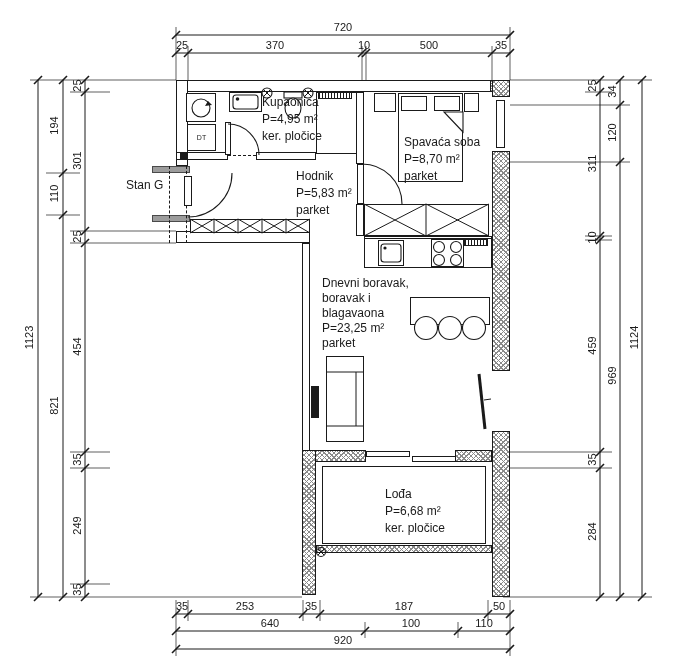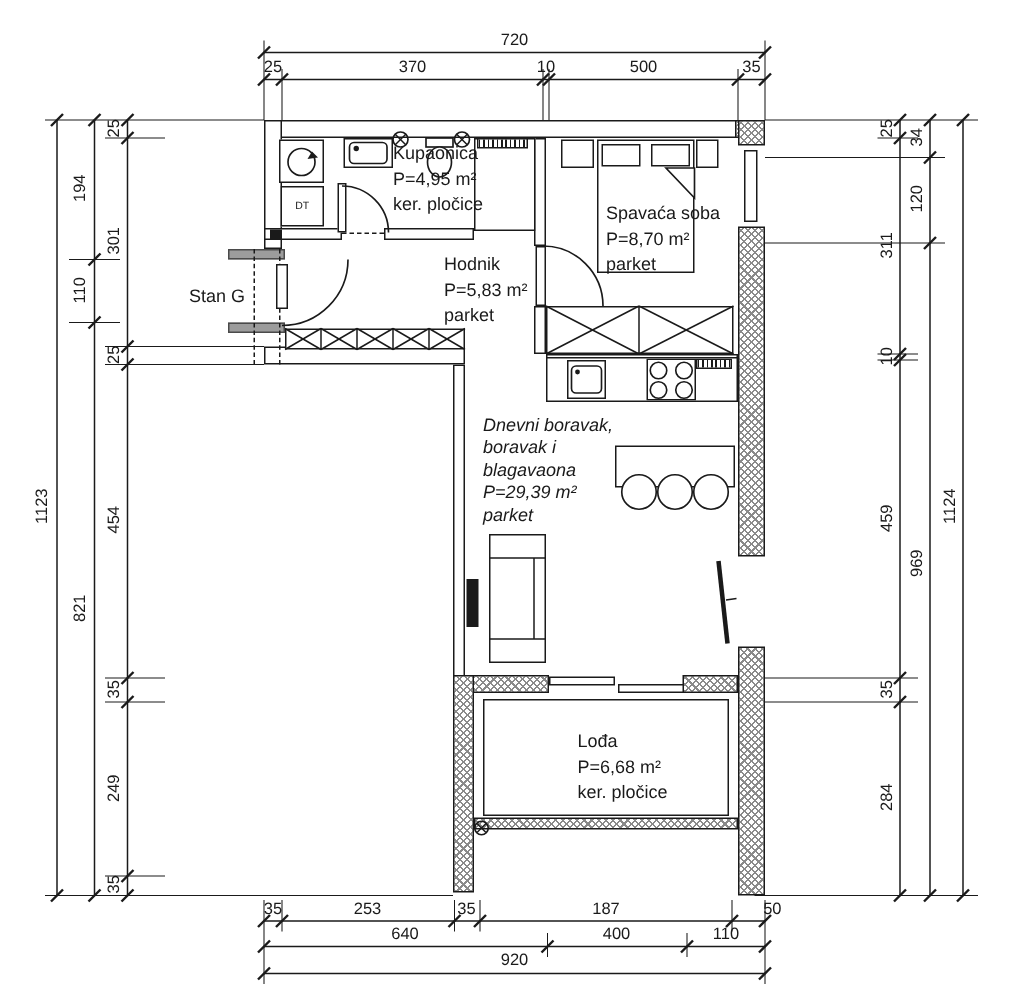--- a/index.html
+++ b/index.html
@@ -16,21 +16,21 @@
   .gray{position:absolute;box-sizing:border-box;background:#9c9c9c;border:1px solid #4a4a4a;}
   .furn{position:absolute;box-sizing:border-box;background:#fff;border:1px solid #1a1a1a;}
   .blackbox{position:absolute;box-sizing:border-box;background:#1a1a1a;}
   .dashv{position:absolute;box-sizing:border-box;border-left:1px dashed #1a1a1a;width:0;}
   .dashh{position:absolute;box-sizing:border-box;border-top:1px dashed #1a1a1a;height:0;}
   .dim{position:absolute;width:44px;height:13px;margin-left:-22px;margin-top:-7px;
        font-size:11px;line-height:13px;text-align:center;white-space:nowrap;}
   .vdim{transform:rotate(-90deg);}
   .room{position:absolute;font-size:12px;line-height:17px;white-space:nowrap;}
   .room span{display:block;}
-  .room-sm span{line-height:15px;font-style:italic;}
+  .room-sm span{line-height:15px;}
   .tinylbl{position:absolute;font-size:7px;line-height:10px;text-align:center;}
   svg.overlay{position:absolute;left:0;top:0;pointer-events:none;}
   svg .tk{stroke:#1a1a1a;stroke-width:1.6;}
   svg .dl{stroke:#1a1a1a;stroke-width:1;}
   svg .ext{stroke:#1a1a1a;stroke-width:0.7;}
   svg .med{stroke:#1a1a1a;stroke-width:1.1;fill:none;}
   svg .fw{fill:#ffffff;stroke:#1a1a1a;stroke-width:1.1;}
 </style>
 </head>
 <body>
@@ -313,46 +313,46 @@
   </div>
   <div class="room" style="left:404px;top:134px;">
     <span>Spavaća soba</span>
     <span>P=8,70 m²</span>
     <span>parket</span>
   </div>
   <div class="room room-sm" style="left:322px;top:276px;">
     <span>Dnevni boravak,</span>
     <span>boravak i</span>
     <span>blagavaona</span>
-    <span>P=29,39 m²</span>
+    <span>P=23,25 m²</span>
     <span>parket</span>
   </div>
   <div class="room" style="left:385px;top:486px;">
     <span>Lođa</span>
     <span>P=6,68 m²</span>
     <span>ker. pločice</span>
   </div>
-  <div class="room" style="left:126px;top:189px;">
+  <div class="room" style="left:126px;top:177px;">
     <span>Stan G</span>
   </div>
 
   <span class="dim" style="left:343px;top:28px;">720</span>
   <span class="dim" style="left:182px;top:46px;">25</span>
   <span class="dim" style="left:275px;top:46px;">370</span>
   <span class="dim" style="left:364px;top:46px;">10</span>
   <span class="dim" style="left:429px;top:46px;">500</span>
   <span class="dim" style="left:501px;top:46px;">35</span>
 
   <span class="dim" style="left:182px;top:607px;">35</span>
   <span class="dim" style="left:245px;top:607px;">253</span>
   <span class="dim" style="left:311px;top:607px;">35</span>
   <span class="dim" style="left:404px;top:607px;">187</span>
-  <span class="dim" style="left:499px;top:607px;text-align:right;">50</span>
+  <span class="dim" style="left:499px;top:607px;">50</span>
   <span class="dim" style="left:270px;top:624px;">640</span>
-  <span class="dim" style="left:411px;top:624px;">400</span>
+  <span class="dim" style="left:411px;top:624px;">100</span>
   <span class="dim" style="left:484px;top:624px;">110</span>
   <span class="dim" style="left:343px;top:641px;">920</span>
 
   <span class="dim vdim" style="left:77px;top:86px;">25</span>
   <span class="dim vdim" style="left:77px;top:161px;">301</span>
   <span class="dim vdim" style="left:77px;top:237px;">25</span>
   <span class="dim vdim" style="left:77px;top:347px;">454</span>
   <span class="dim vdim" style="left:77px;top:460px;">35</span>
   <span class="dim vdim" style="left:77px;top:526px;">249</span>
   <span class="dim vdim" style="left:77px;top:590px;">35</span>

